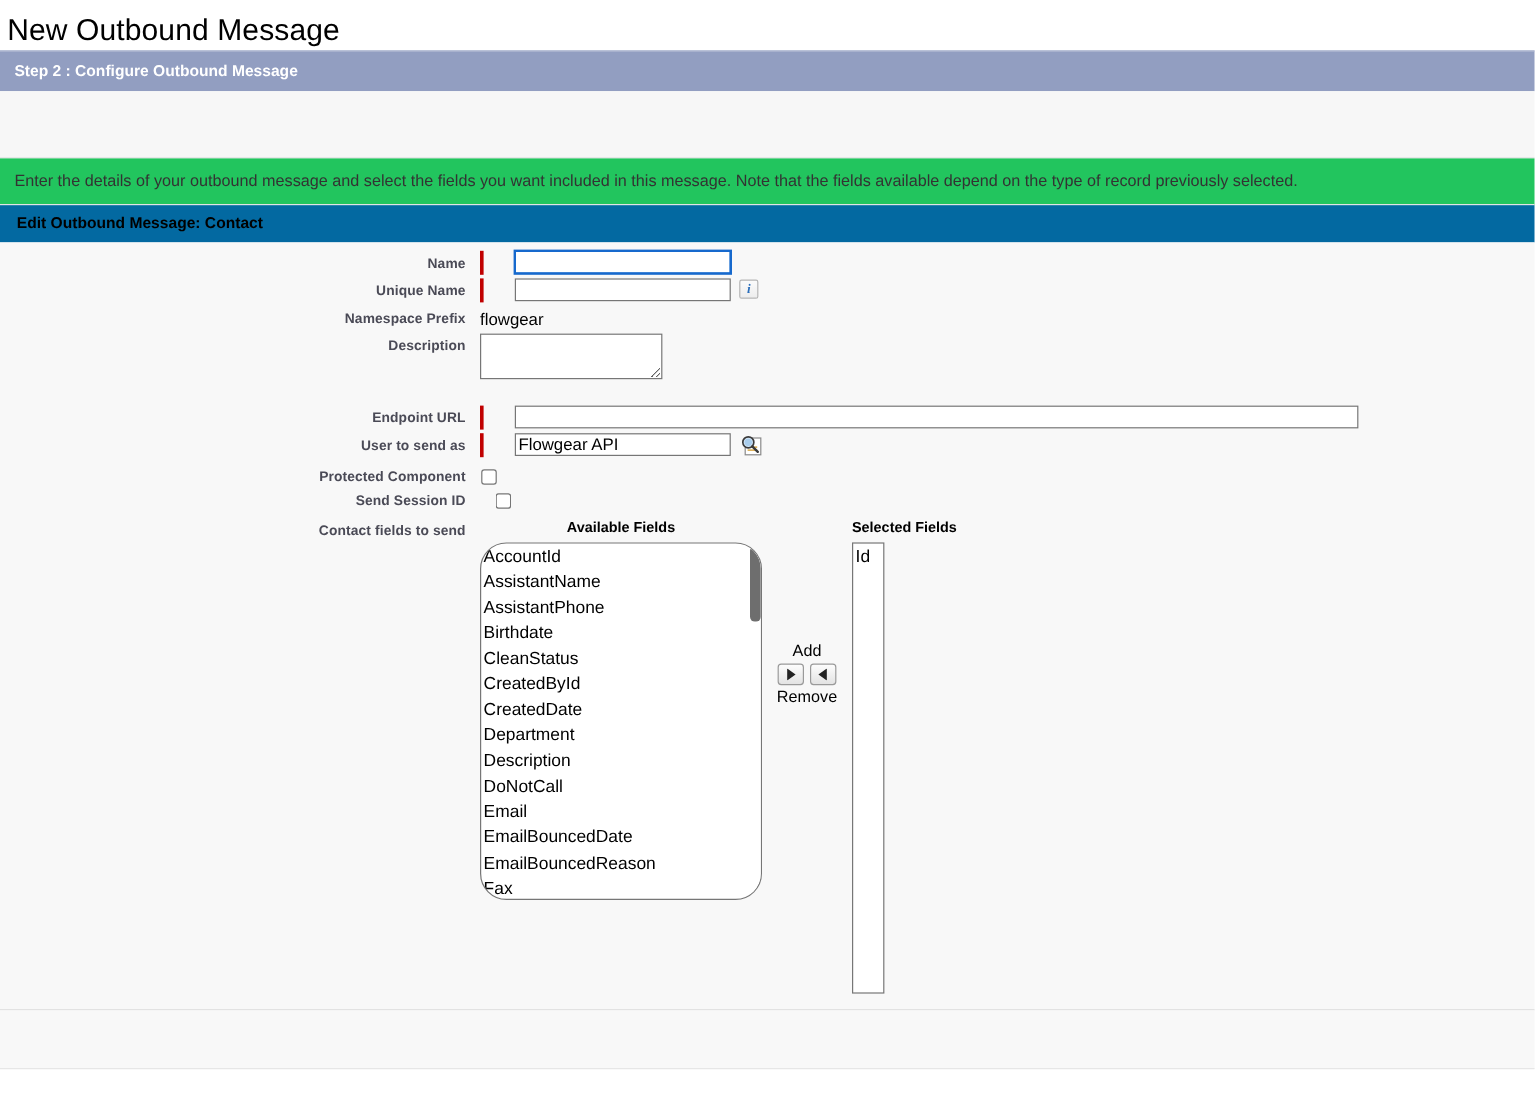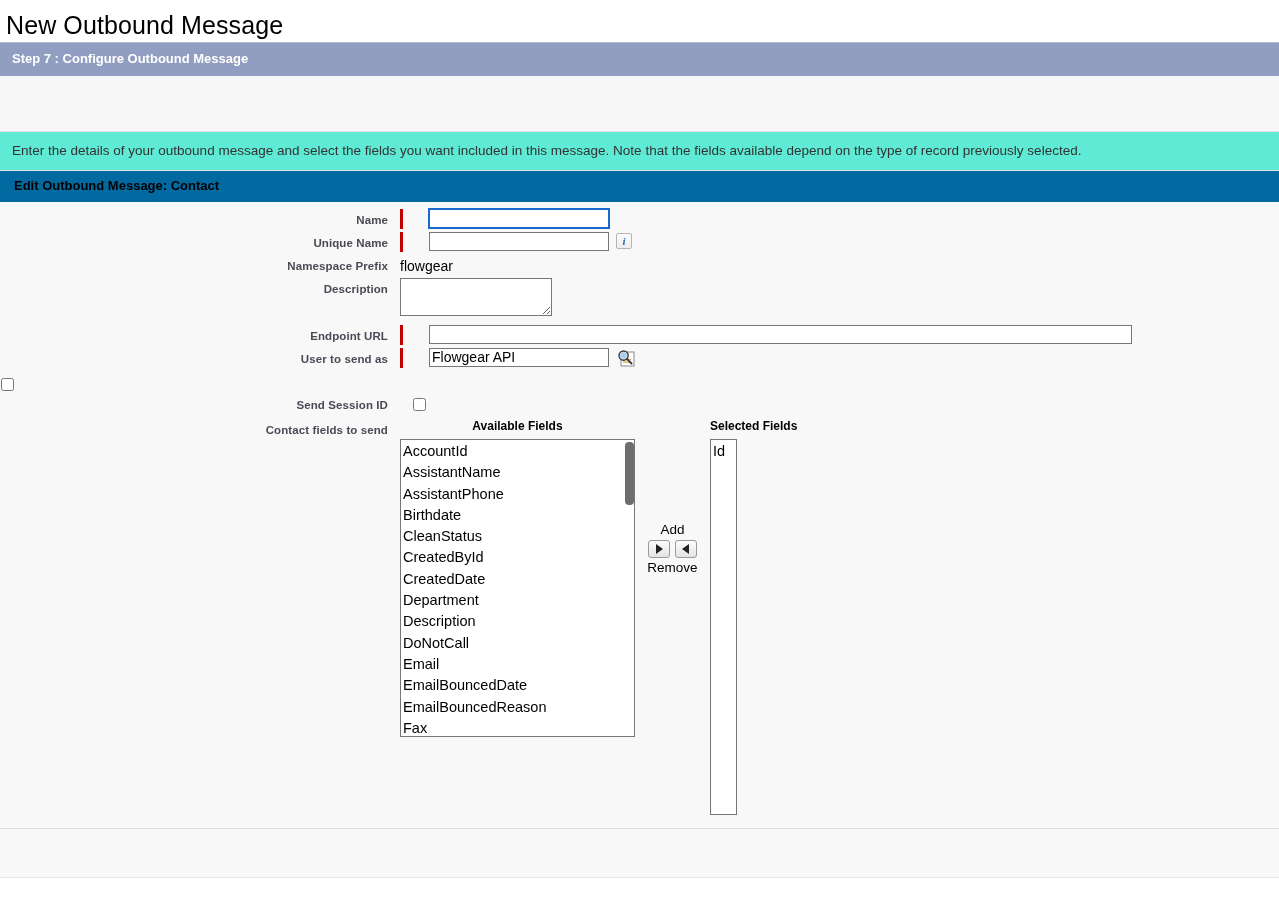--- a/index.html
+++ b/index.html
@@ -39,21 +39,21 @@
 
   
   .spacer-panel {
     background: #f7f7f7;
     height: 55px;
     border-bottom: 1px solid #e2e2e4;
   }
 
   
   .intro-row {
-    background: #5eead4;
+    background: #22c55e;
     color: #333333;
     font-size: 13.5px;
     padding: 10px 12px 11px 12px;
     border-bottom: 1px solid #e2e2e4;
     line-height: 17px;
   }
 
   
   .section-bar {
     background: #0369a1;
@@ -205,21 +205,21 @@
   }
   .list-head.sel { text-align: left; padding-left: 0px; }
 
   .listbox {
     border: 1px solid #767676;
     background: #ffffff;
     box-sizing: border-box;
     overflow: hidden;
     position: relative;
   }
-  .listbox.avail { width: 235px; height: 298px; }
+  .listbox.avail { width: 235px; height: 298px; border-radius: 22px; }
   .listbox.sel   { width: 27px;  height: 376px; }
 
   .listbox ul {
     list-style: none;
     margin: 0;
     padding: 1px 0 0 0;
   }
   .listbox li {
     font-size: 14.5px;
     line-height: 21.3px;
@@ -274,21 +274,21 @@
     border-bottom: 1px solid #e6e6e6;
   }
 </style>
 </head>
 <body>
 
 <div id="page">
 
   <div class="page-title">New Outbound Message</div>
 
-  <div class="step-bar">Step 7 : Configure Outbound Message</div>
+  <div class="step-bar">Step 2 : Configure Outbound Message</div>
 
   <div class="spacer-panel"></div>
 
   <div class="intro-row">Enter the details of your outbound message and select the fields you want included in this message. Note that the fields available depend on the type of record previously selected.</div>
 
   <div class="section-bar">Edit Outbound Message: Contact</div>
 
   <div class="form-body">
 
     <div class="form-row">
@@ -319,21 +319,21 @@
       </div>
     </div>
 
     <div class="form-row">
       <div class="form-label">Description</div>
       <div class="form-field">
         <textarea class="desc" style=""></textarea>
       </div>
     </div>
 
-    <div class="form-row" style="margin-top:9px;">
+    <div class="form-row" style="margin-top:22px;">
       <div class="form-label">Endpoint URL</div>
       <div class="form-field">
         <div class="req-wrap">
           <span class="req-bar"></span>
           <input class="txt w-url" type="text" value="" style="">
         </div>
       </div>
     </div>
 
     <div class="form-row" style="margin-bottom:6px;">
@@ -350,20 +350,21 @@
             <rect x="7" y="13.5" width="8" height="1.2" fill="#d8a43c"></rect>
             <circle cx="7.6" cy="7.6" r="4.6" fill="#cfe3f5" stroke="#3b3b3b" stroke-width="1.4"></circle>
             <circle cx="7.6" cy="7.6" r="3" fill="#a9cdec"></circle>
             <line x1="10.9" y1="10.9" x2="15.5" y2="15.5" stroke="#3b3b3b" stroke-width="2" stroke-linecap="round"></line>
           </svg>
         </span>
       </div>
     </div>
 
     <div class="form-row">
+      <div class="form-label">Protected Component</div>
       <div class="form-field">
         <input class="cb" type="checkbox" style="">
       </div>
     </div>
 
     <div class="form-row" style="margin-bottom:8px;gap:12px;">
       <div class="form-label">Send Session ID</div>
       <div class="form-field">
         <input class="cb" type="checkbox" style="">
       </div>

